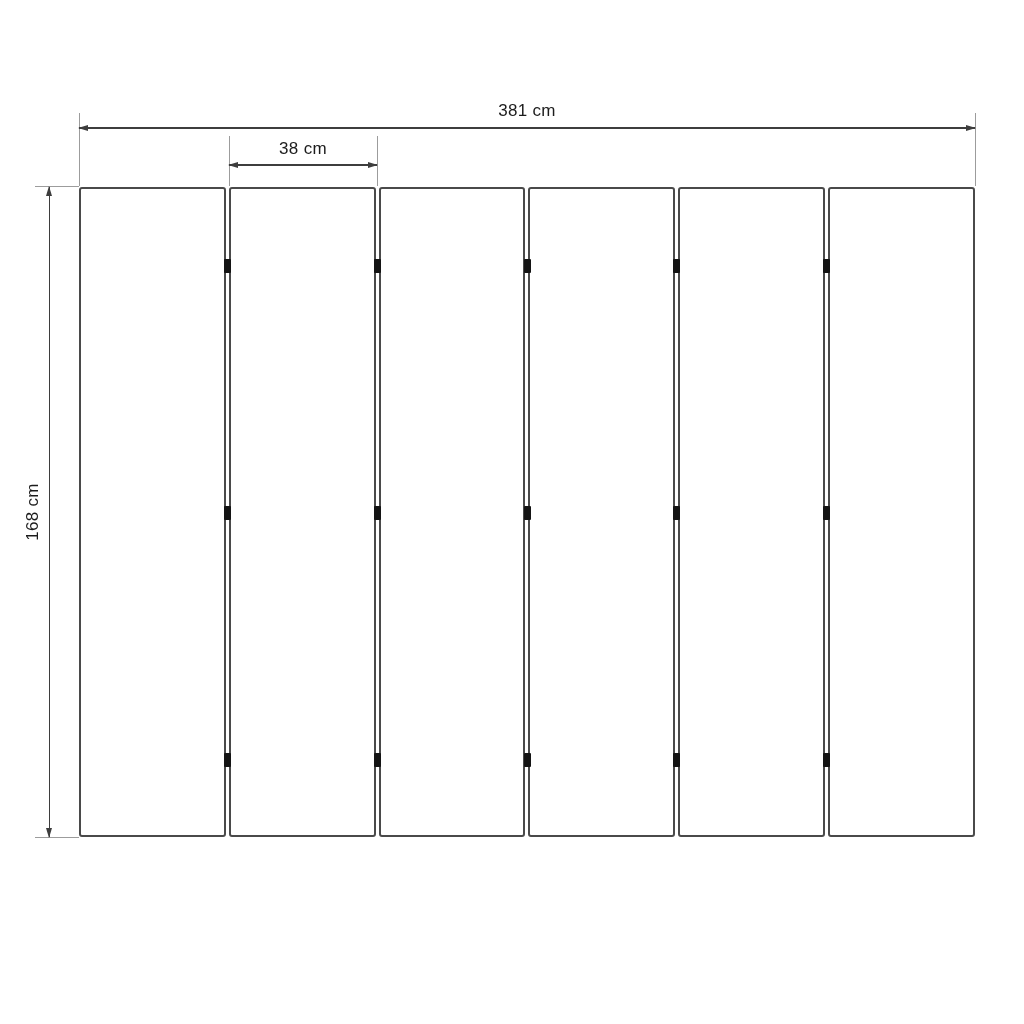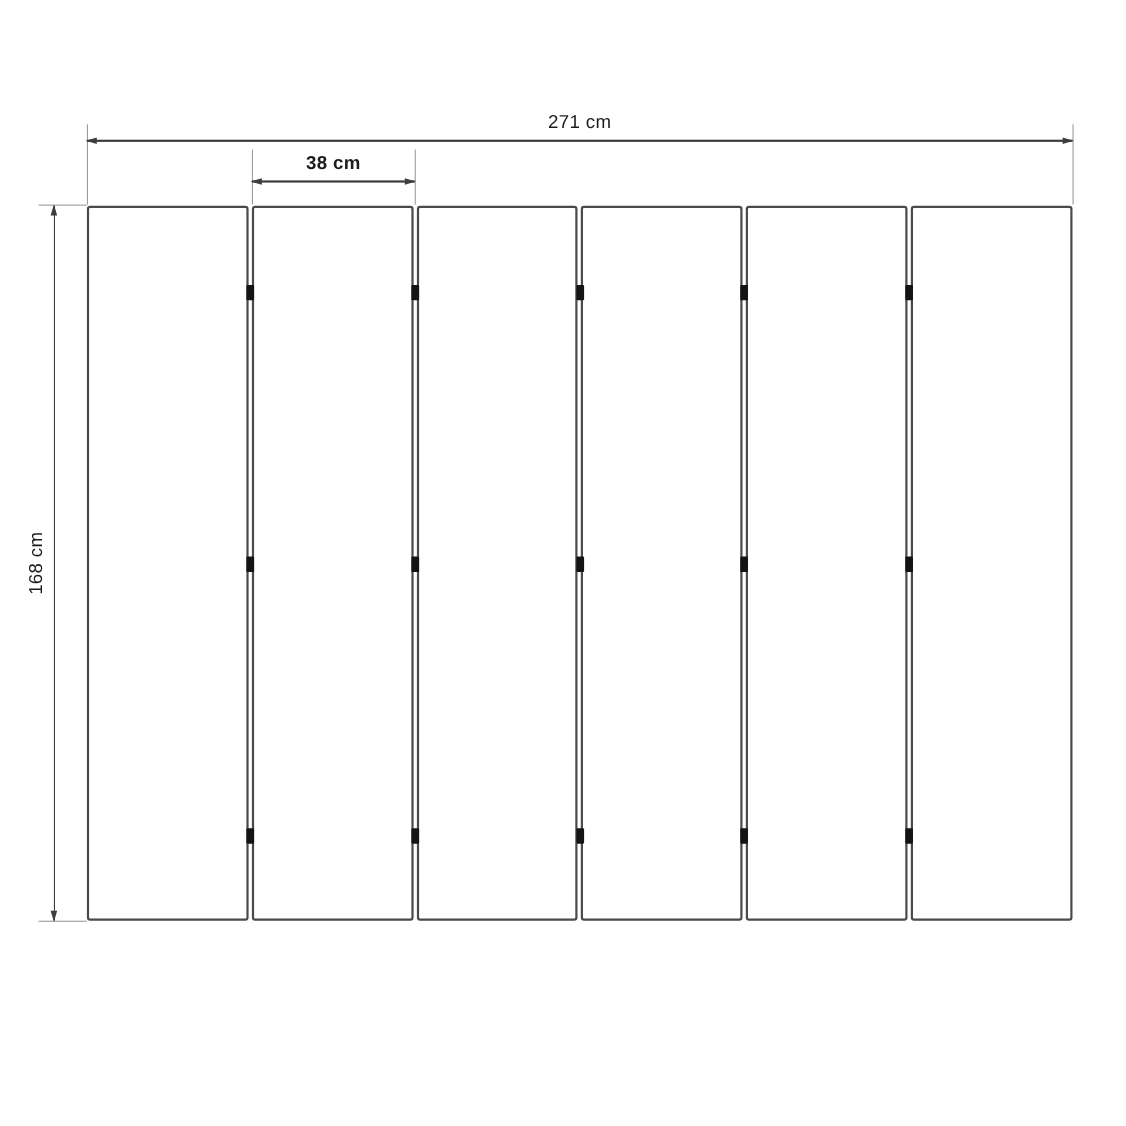--- a/index.html
+++ b/index.html
@@ -69,21 +69,21 @@
     border-left:3.5px solid transparent;border-right:3.5px solid transparent;
     border-top:10px solid var(--dimension-line);
   }
   .dim-label{
     position:absolute;
     font-size:17px;line-height:20px;letter-spacing:.3px;
     text-align:center;color:var(--label-text);
     white-space:nowrap;
   }
   .label-total{left:79px;width:896px;top:101px;}
-  .label-panel{left:229px;width:148px;top:139px;font-weight:bold;}
+  .label-panel{left:229px;width:148px;top:139px;}
   .label-height{
     left:0px;width:66px;top:502px;
     transform:rotate(-90deg);
   }
   
   .ext-total-left{left:78.5px;top:113px;height:73px;}
   .ext-total-right{left:974.5px;top:113px;height:73px;}
   .ext-panel-left{left:228.5px;top:136px;height:50px;}
   .ext-panel-right{left:376.5px;top:136px;height:50px;}
   .ext-height-top{left:35px;top:186px;width:44px;}
@@ -91,21 +91,21 @@
   
   .line-total{left:79px;top:127px;width:896px;}
   .line-panel{left:229px;top:164px;width:148px;}
   .line-height{left:48.5px;top:187px;height:650px;}
 </style>
 </head>
 <body>
 
 <div class="canvas">
 
-  <div class="dim-label label-total">271 cm</div>
+  <div class="dim-label label-total">381 cm</div>
   <div class="ext-v ext-total-left"></div>
   <div class="ext-v ext-total-right"></div>
   <div class="dim-line-h line-total">
     <i class="ah ah-left"></i>
     <i class="ah ah-right"></i>
   </div>
 
   <div class="dim-label label-panel">38 cm</div>
   <div class="ext-v ext-panel-left"></div>
   <div class="ext-v ext-panel-right"></div>

